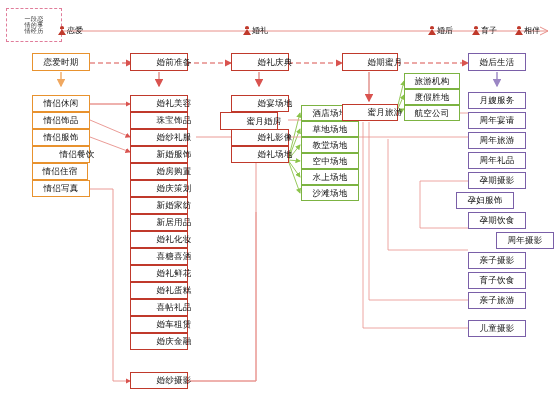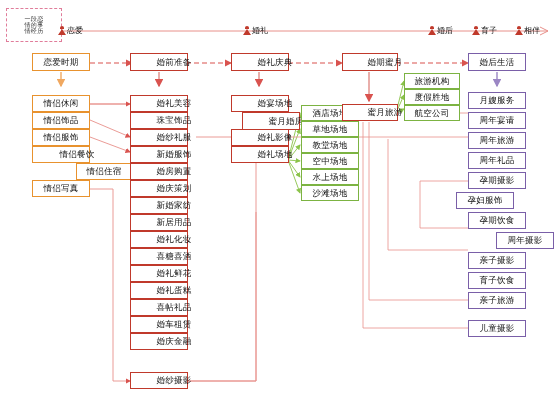--- a/index.html
+++ b/index.html
@@ -195,21 +195,21 @@
   <div class="head-label" style="left:515px;top:25px;">
     <span class="head-icon"></span>
     <span>相伴</span>
   </div>
 
   <div class="node orange" style="left:32px;top:53px;width:58px;height:18px;">恋爱时期</div>
   <div class="node orange" style="left:32px;top:95px;width:58px;height:17px;">情侣休闲</div>
   <div class="node orange" style="left:32px;top:112px;width:58px;height:17px;">情侣饰品</div>
   <div class="node orange" style="left:32px;top:129px;width:58px;height:17px;">情侣服饰</div>
   <div class="node orange" style="left:32px;top:146px;width:58px;height:17px;padding-left:32px;">情侣餐饮</div>
-  <div class="node orange" style="left:32px;top:163px;width:56px;height:17px;margin-left:44px;">情侣住宿</div>
+  <div class="node orange" style="left:32px;top:163px;width:56px;height:17px;">情侣住宿</div>
   <div class="node orange" style="left:32px;top:180px;width:58px;height:17px;">情侣写真</div>
 
   <div class="node red" style="left:130px;top:53px;width:58px;height:18px;">婚前准备</div>
   <div class="node red" style="left:130px;top:95px;width:58px;height:17px;">婚礼美容</div>
   <div class="node red" style="left:130px;top:112px;width:58px;height:17px;">珠宝饰品</div>
   <div class="node red" style="left:130px;top:129px;width:58px;height:17px;">婚纱礼服</div>
   <div class="node red" style="left:130px;top:146px;width:58px;height:17px;">新婚服饰</div>
   <div class="node red" style="left:130px;top:163px;width:58px;height:17px;">婚房购置</div>
   <div class="node red" style="left:130px;top:180px;width:58px;height:17px;">婚庆策划</div>
   <div class="node red" style="left:130px;top:197px;width:58px;height:17px;">新婚家纺</div>
@@ -218,21 +218,21 @@
   <div class="node red" style="left:130px;top:248px;width:58px;height:17px;">喜糖喜酒</div>
   <div class="node red" style="left:130px;top:265px;width:58px;height:17px;">婚礼鲜花</div>
   <div class="node red" style="left:130px;top:282px;width:58px;height:17px;">婚礼蛋糕</div>
   <div class="node red" style="left:130px;top:299px;width:58px;height:17px;">喜帖礼品</div>
   <div class="node red" style="left:130px;top:316px;width:58px;height:17px;">婚车租赁</div>
   <div class="node red" style="left:130px;top:333px;width:58px;height:17px;">婚庆金融</div>
   <div class="node red" style="left:130px;top:372px;width:58px;height:17px;">婚纱摄影</div>
 
   <div class="node red" style="left:231px;top:53px;width:58px;height:18px;">婚礼庆典</div>
   <div class="node red" style="left:231px;top:95px;width:58px;height:17px;">婚宴场地</div>
-  <div class="node red" style="left:242px;top:112px;width:58px;height:18px;">蜜月婚房</div>
+  <div class="node red" style="left:220px;top:112px;width:58px;height:18px;">蜜月婚房</div>
   <div class="node red" style="left:231px;top:129px;width:58px;height:17px;">婚礼影像</div>
   <div class="node red" style="left:231px;top:146px;width:58px;height:17px;">婚礼场地</div>
 
   <div class="node green" style="left:301px;top:105px;width:58px;height:16px;">酒店场地</div>
   <div class="node green" style="left:301px;top:121px;width:58px;height:16px;">草地场地</div>
   <div class="node green" style="left:301px;top:137px;width:58px;height:16px;">教堂场地</div>
   <div class="node green" style="left:301px;top:153px;width:58px;height:16px;">空中场地</div>
   <div class="node green" style="left:301px;top:169px;width:58px;height:16px;">水上场地</div>
   <div class="node green" style="left:301px;top:185px;width:58px;height:16px;">沙滩场地</div>
 

